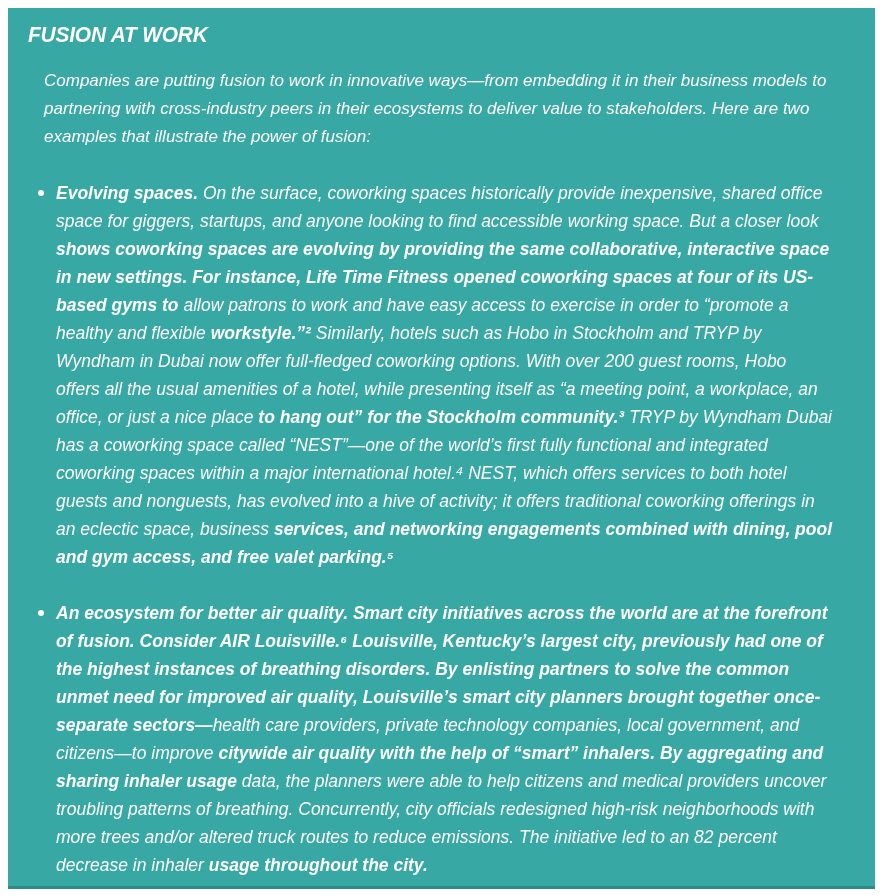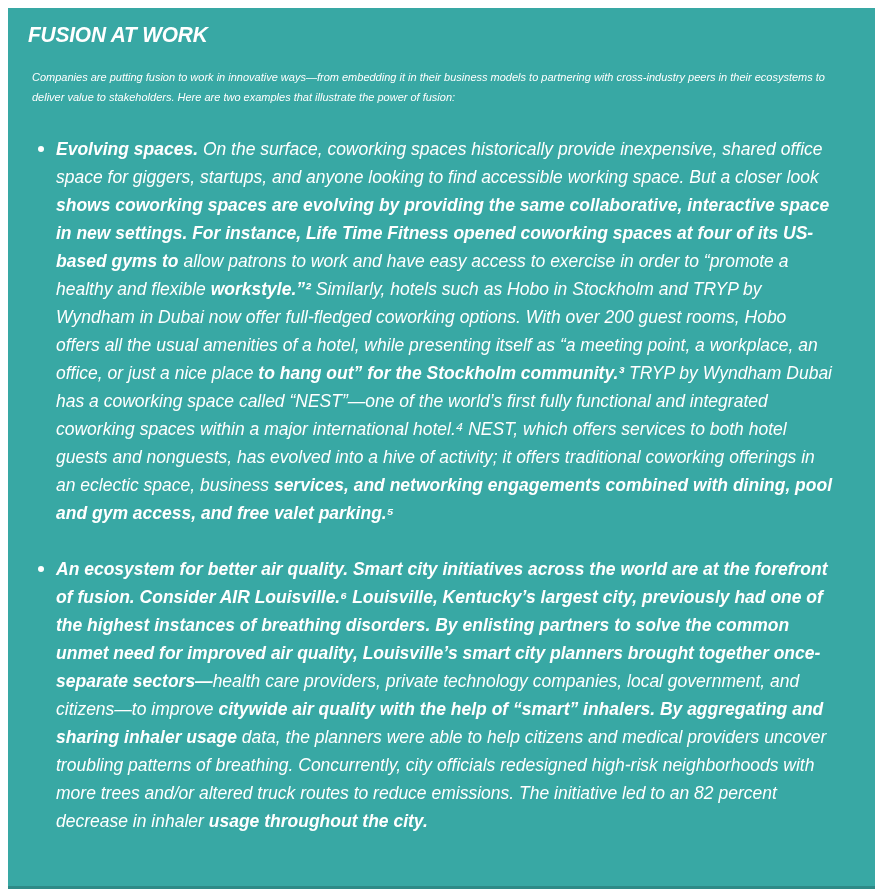--- a/index.html
+++ b/index.html
@@ -29,23 +29,23 @@
     margin:0 0 18px 0;
     font-size:22px;
     line-height:28px;
     font-weight:bold;
     letter-spacing:-0.2px;
     transform:scaleX(0.95);
     transform-origin:left center;
     white-space:nowrap;
   }
   .intro{
-    margin:0 0 28px 4px;
-    font-size:11px;
-    line-height:20px;
+    margin:0 0 28px 16px;
+    font-size:17px;
+    line-height:28px;
     max-width:834px;
   }
   ul.bullets{
     list-style:none;
     margin:8px;padding:0;
   }
   ul.bullets li{
     position:relative;
     padding-left:20px;
     font-size:17.5px;

